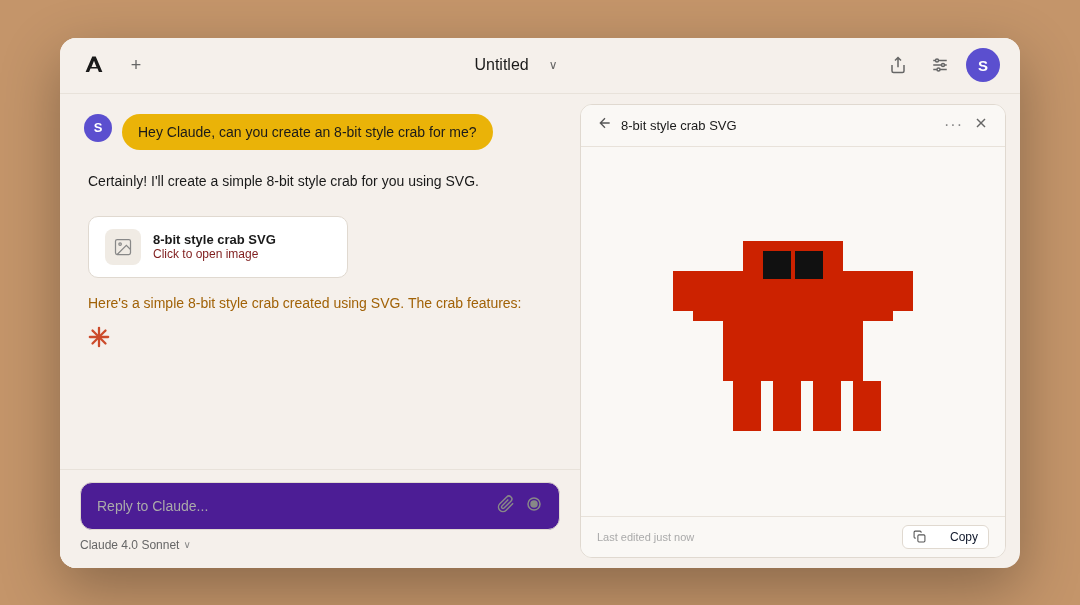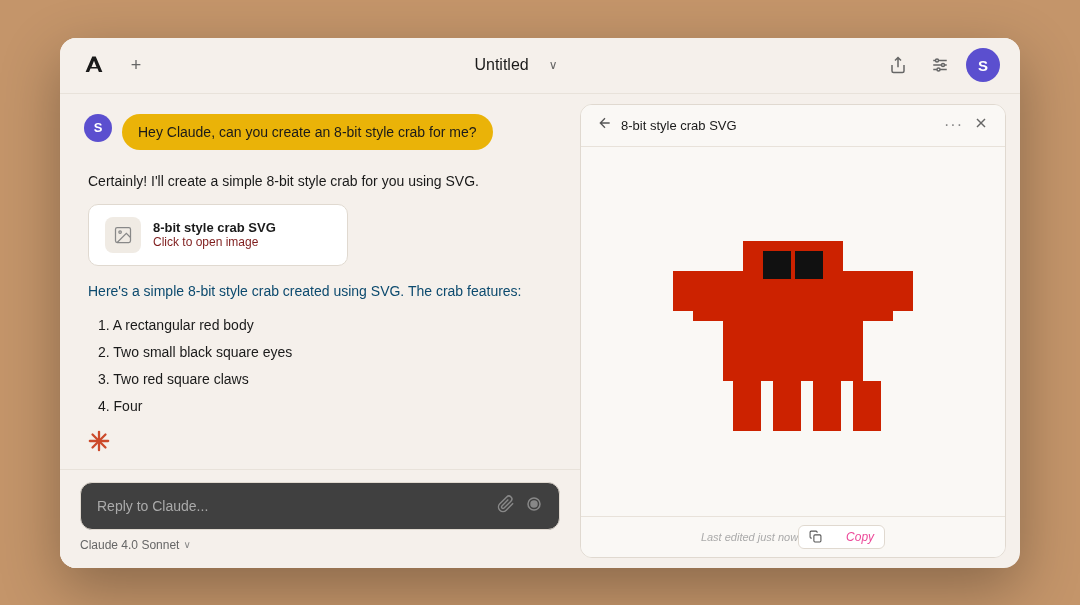--- a/index.html
+++ b/index.html
@@ -147,21 +147,21 @@
       max-width: 380px;
     }
     .assistant-message {
       margin-bottom: 16px;
       padding: 0 4px;
     }
     .assistant-text {
       font-size: 14px;
       color: #1a1a1a;
       line-height: 1.6;
-      margin-bottom: 12px;
+      margin-bottom: 24px;
     }
     .artifact-card {
       display: flex;
       align-items: center;
       gap: 12px;
       background: #fff;
       border: 1px solid #e0d9d0;
       border-radius: 10px;
       padding: 12px 16px;
       margin-bottom: 14px;
@@ -188,23 +188,22 @@
       font-size: 13px;
       font-weight: 600;
       color: #1a1a1a;
     }
     .artifact-subtitle {
       font-size: 12px;
       color: #7f1d1d;
     }
     .response-text {
       font-size: 14px;
-      color: #0c4a6e;
+      color: #a16207;
       line-height: 1.7;
-      margin-bottom: 8px;
     }
     .response-list {
       list-style: none;
       padding-left: 10px;
     }
     .response-list li {
       font-size: 14px;
       color: #1a1a1a;
       line-height: 1.8;
       padding: 1px 0;
@@ -214,21 +213,21 @@
       font-size: 22px;
       margin-top: 10px;
     }
     
     .chat-input-area {
       padding: 12px 20px 16px;
       border-top: 1px solid #e8e2da;
       background: #f5f0eb;
     }
     .chat-input-box {
-      background: #404040;
+      background: #4c1d95;
       border: 1px solid #e0d9d0;
       border-radius: 12px;
       padding: 12px 16px;
       display: flex;
       align-items: center;
       justify-content: space-between;
       margin-bottom: 8px;
     }
     .chat-input-placeholder {
       font-size: 14px;
@@ -305,37 +304,36 @@
       flex: 1;
       display: flex;
       align-items: center;
       justify-content: center;
       background: #faf8f5;
       padding: 20px;
     }
     .artifact-footer {
       display: flex;
       align-items: center;
-      justify-content: center;
+      justify-content: space-between;
       padding: 8px 16px;
       border-top: 1px solid #e8e2da;
       background: #faf8f5;
-      font-style: italic;
     }
     .footer-timestamp {
       font-size: 11px;
       color: #aaa;
     }
     .copy-btn {
       display: flex;
       align-items: center;
       gap: 24px;
       cursor: pointer;
       font-size: 12px;
-      color: #ec4899;
+      color: #0f172a;
       background: #fff;
       border: 1px solid #e0d9d0;
       border-radius: 6px;
       padding: 4px 10px;
     }
     
     .crab-svg-container {
       width: 100%;
       height: 100%;
       display: flex;
@@ -402,26 +400,20 @@
                 <polyline points="21,15 16,10 5,21"></polyline>
               </svg>
             </div>
             <div class="artifact-info">
               <span class="artifact-title">8-bit style crab SVG</span>
               <span class="artifact-subtitle">Click to open image</span>
             </div>
           </div>
 
           <p class="response-text">Here's a simple 8-bit style crab created using SVG. The crab features:</p>
-          <ol class="response-list">
-            <li>1. A rectangular red body</li>
-            <li>2. Two small black square eyes</li>
-            <li>3. Two red square claws</li>
-            <li>4. Four</li>
-          </ol>
 
           <div class="loading-icon">
             <svg width="22" height="22" viewBox="0 0 24 24" fill="none" xmlns="http://www.w3.org/2000/svg">
               <line x1="12" y1="2" x2="12" y2="22" stroke="#cc4a2a" stroke-width="2.5" stroke-linecap="round"></line>
               <line x1="2" y1="12" x2="22" y2="12" stroke="#cc4a2a" stroke-width="2.5" stroke-linecap="round"></line>
               <line x1="4.93" y1="4.93" x2="19.07" y2="19.07" stroke="#cc4a2a" stroke-width="2.5" stroke-linecap="round"></line>
               <line x1="19.07" y1="4.93" x2="4.93" y2="19.07" stroke="#cc4a2a" stroke-width="2.5" stroke-linecap="round"></line>
             </svg>
           </div>
         </div>

